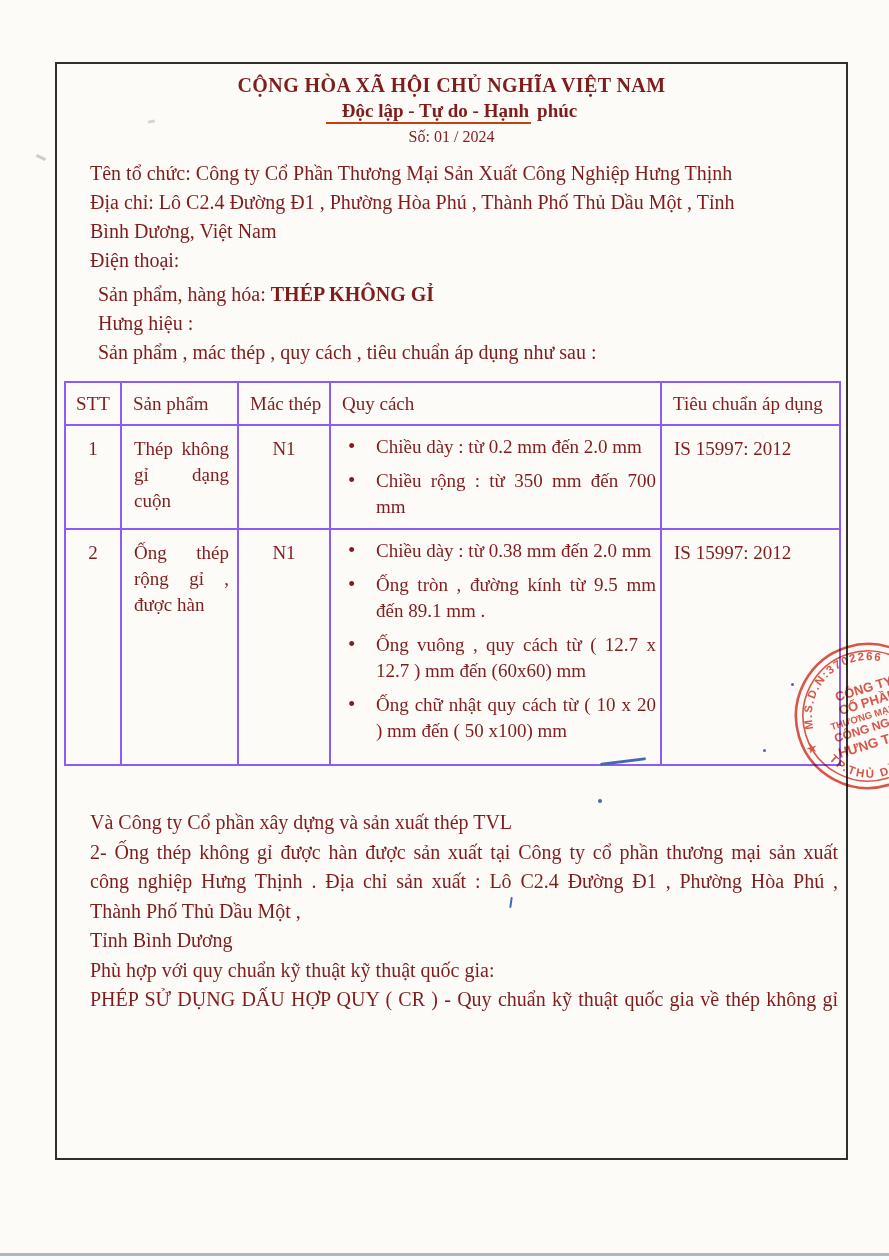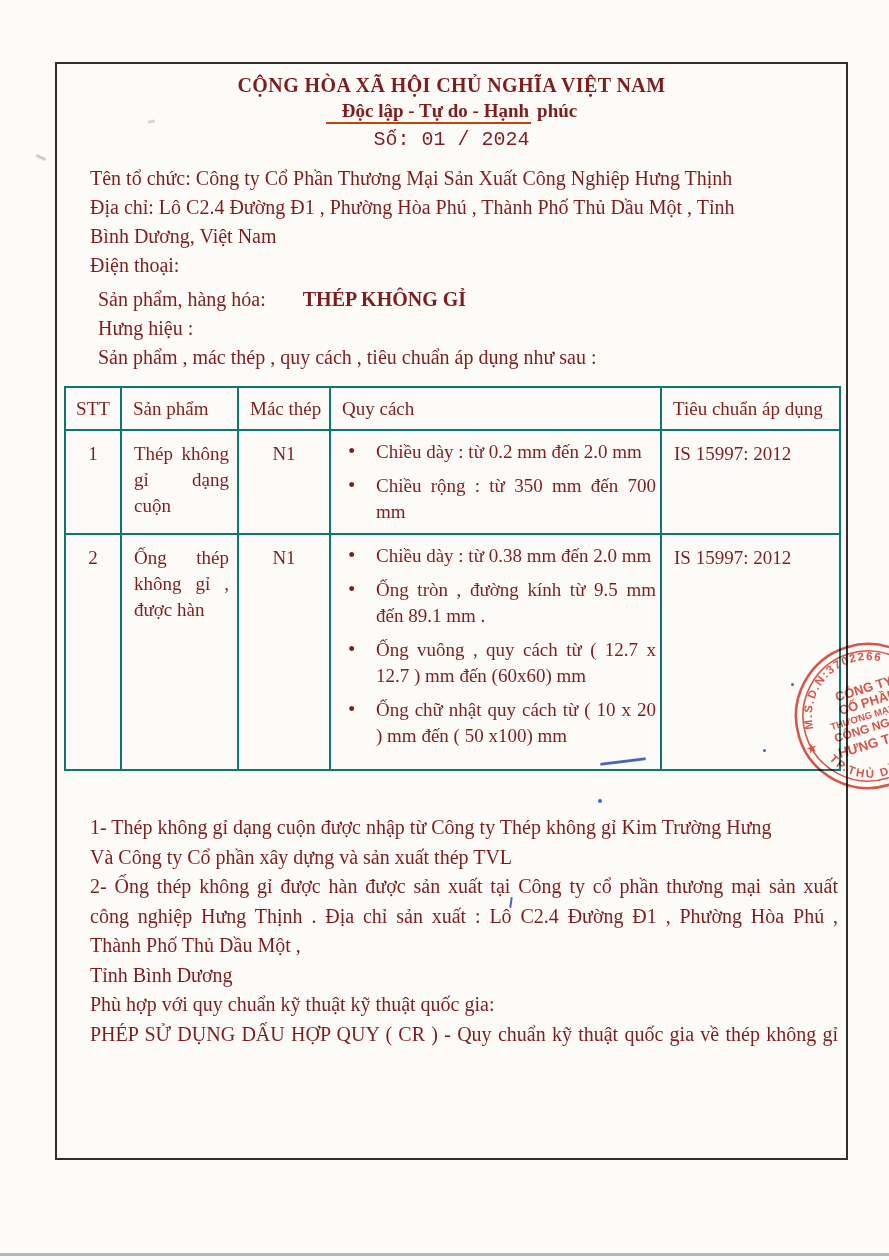--- a/index.html
+++ b/index.html
@@ -14,34 +14,34 @@
     position:absolute;left:55px;top:62px;width:789px;height:1094px;
     border:2px solid #30302e;background:transparent;
   }
   
   .doc-header{text-align:center;}
   .country{font-size:20px;font-weight:bold;letter-spacing:.4px;margin-top:10px;}
   .motto{font-size:19px;font-weight:bold;margin-top:3px;}
   .motto .ul{border-bottom:2px solid #c2410c;padding:0 2px 1px 16px;}
   .motto .tail{padding-left:6px;}
   .title{font-size:25px;font-weight:bold;letter-spacing:.5px;margin-top:26px;}
-  .docnum{font-size:20px;margin-top:6px;font-family:Liberation Mono, monospace;}
+  .docnum{font-size:16px;margin-top:6px;}
   
   .info{margin:13px 28px 0 33px;font-size:20px;line-height:29px;}
   .info p{margin:0;}
   .info .ind{margin-left:8px;}
   .info .gap-top{margin-top:5px;}
-  .product-value{font-weight:bold;margin-left:32px;}
+  .product-value{font-weight:bold;}
   
   table.spec-table{
     border-collapse:collapse;margin:14px 0 0 7px;width:775px;
     font-size:19px;line-height:26px;table-layout:fixed;
   }
   .spec-table th,.spec-table td{
-    border:2px solid #0f766e;vertical-align:top;font-weight:normal;
+    border:2px solid #8b5cf6;vertical-align:top;font-weight:normal;
     padding:0;box-sizing:border-box;
   }
   .spec-table th{padding:8px 6px 7px 11px;text-align:left;}
   .spec-table th.c{text-align:center;padding-left:2px;padding-right:2px;}
   col.w-stt{width:56px;} col.w-name{width:117px;} col.w-grade{width:92px;}
   col.w-spec{width:331px;} col.w-std{width:179px;}
   td.stt{text-align:center;padding-top:10px;}
   td.name{padding:10px 8px 0 12px;text-align:justify;}
   td.grade{text-align:center;padding-top:10px;}
   td.spec ul{margin:8px 0 0 0;padding:0 4px 0 0;list-style:none;}
@@ -126,37 +126,36 @@
           <td class="spec">
             <ul>
               <li>Chiều dày : từ 0.2 mm đến 2.0 mm</li>
               <li>Chiều rộng : từ 350 mm đến 700 mm</li>
             </ul>
           </td>
           <td class="std">IS 15997: 2012</td>
         </tr>
         <tr class="r2">
           <td class="stt">2</td>
-          <td class="name">Ống thép không gỉ , được hàn</td>
+          <td class="name">Ống thép rộng gỉ , được hàn</td>
           <td class="grade">N1</td>
           <td class="spec">
             <ul>
               <li>Chiều dày : từ 0.38 mm đến 2.0 mm</li>
               <li>Ống tròn , đường kính từ 9.5 mm đến 89.1 mm .</li>
               <li>Ống vuông , quy cách từ ( 12.7 x 12.7 ) mm đến (60x60) mm</li>
               <li>Ống chữ nhật quy cách từ ( 10 x 20 ) mm đến ( 50 x100) mm</li>
             </ul>
           </td>
           <td class="std">IS 15997: 2012</td>
         </tr>
       </tbody>
     </table>
 
     <div class="notes">
-      <div class="nl-num">1- Thép không gỉ dạng cuộn được nhập từ Công ty Thép không gỉ Kim Trường Hưng</div>
       <div>Và Công ty Cổ phần xây dựng và sản xuất thép TVL</div>
       <div class="nl-num just">2- Ống thép không gỉ được hàn được sản xuất tại Công ty cổ phần thương mại sản xuất</div>
       <div class="nl-ind just">công nghiệp Hưng Thịnh . Địa chỉ sản xuất : Lô C2.4 Đường Đ1 , Phường Hòa Phú ,</div>
       <div class="nl-ind">Thành Phố Thủ Dầu Một ,</div>
       <div>Tỉnh Bình Dương</div>
       <div>Phù hợp với quy chuẩn kỹ thuật kỹ thuật quốc gia:</div>
       <div class="nl-out just">PHÉP SỬ DỤNG DẤU HỢP QUY ( CR ) - Quy chuẩn kỹ thuật quốc gia về thép không gỉ</div>
     </div>
 
   </div>

